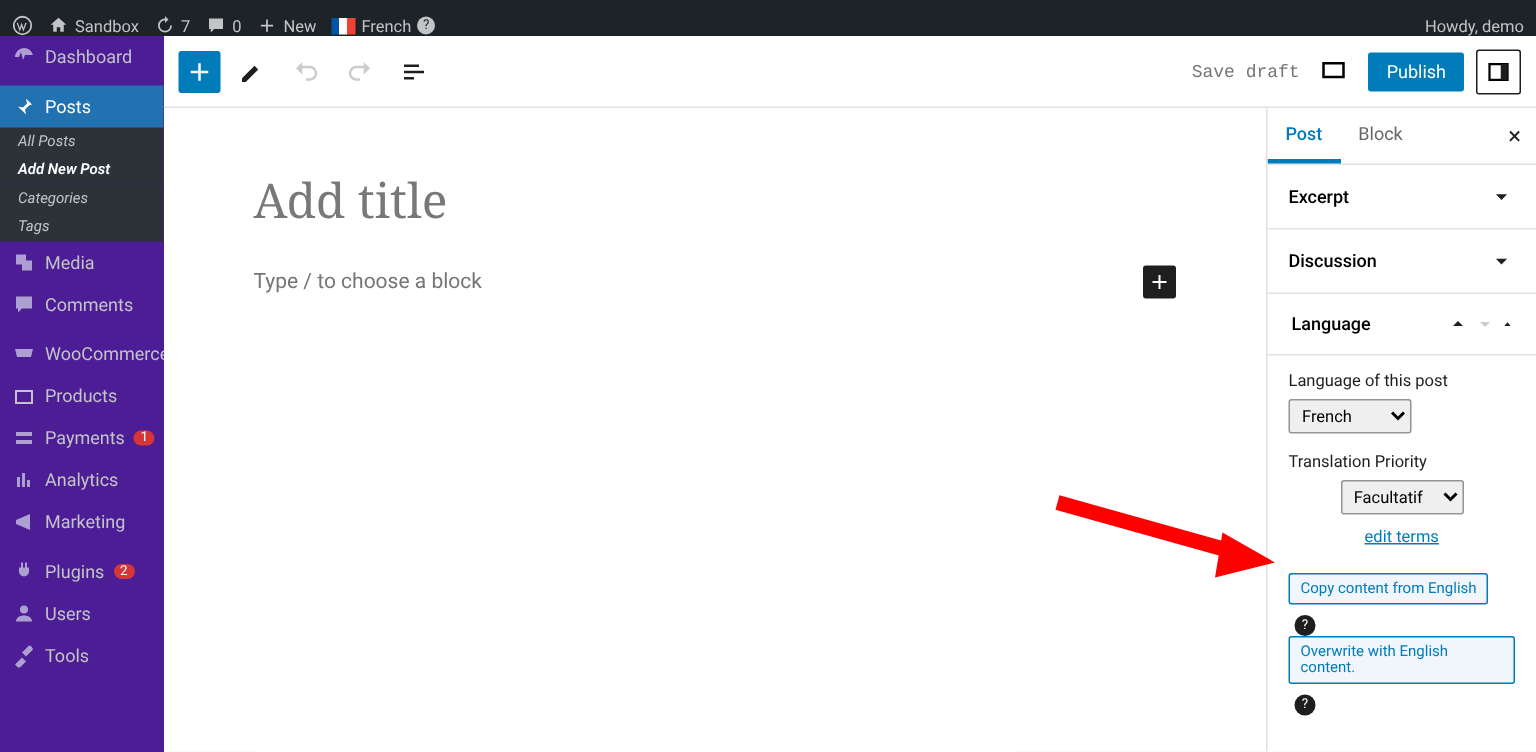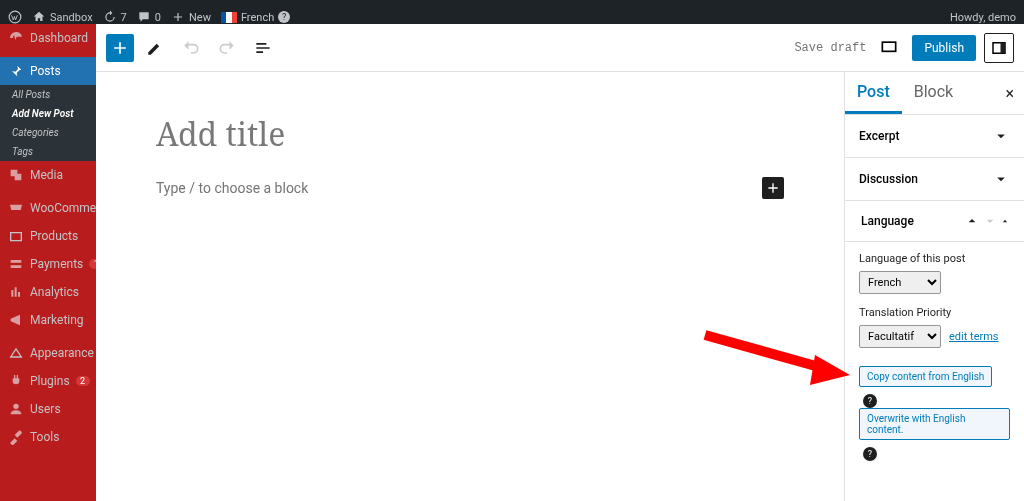--- a/index.html
+++ b/index.html
@@ -7,21 +7,21 @@
     
     .topbar { height: 24px; background: #1d2327; color: #c3c4c7; display: flex; align-items: flex-end; font-size: 11px; padding: 0 8px; justify-content: space-between; }
     .topbar-left { display: flex; align-items: center; gap: 10px; }
     .topbar-item { display: flex; align-items: center; gap: 4px; cursor: pointer; }
     .topbar svg { width: 14px; height: 14px; fill: #c3c4c7; }
     .flag-fr { display:inline-block; width:16px; height:11px; background: linear-gradient(to right, #0055a4 33%, #fff 33%, #fff 66%, #ef4135 66%); }
     .qmark { width:12px; height:12px; border-radius:50%; background:#c3c4c7; color:#1d2327; display:inline-flex; align-items:center; justify-content:center; font-size:9px; }
     
     .main-wrap { display: flex; height: calc(100% - 24px); }
     
-    .sidebar { width: 96px; background: #b91c1c; color: #c3c4c7; font-size: 12px; overflow-y: auto; }
+    .sidebar { width: 109px; background: #4c1d95; color: #c3c4c7; font-size: 12px; overflow-y: auto; }
     .side-item { display: flex; align-items: center; gap: 6px; padding: 6px 8px; cursor: pointer; position: relative; }
     .side-item svg { width: 16px; height: 16px; fill: rgba(240,246,252,0.6); flex-shrink:0; }
     .side-item.active { background: #2271b1; color: #fff; }
     .side-item.active svg { fill: #fff; }
     .side-item.active::after { content:''; position:absolute; right:-8px; top:50%; transform:translateY(-50%); border:8px solid transparent; border-right-color:#f0f0f1; }
     .side-sub { padding: 4px 8px 4px 12px; font-size: 10px; cursor: pointer; color: #c3c4c7; background:#2c3338;font-style:italic; }
     .side-sub.current { font-weight: 600; color:#fff; }
     .side-sep { height: 5px; }
     .badge { background:#d63638; color:#fff; border-radius:8px; font-size:9px; padding:0 4px; min-width:14px; text-align:center;}
     
@@ -44,21 +44,21 @@
     .editor-body { flex:1; display:flex; min-height:0;}
     .canvas { flex:1; padding: 40px 60px; }
     .title-ph { font-family: "Noto Serif", Georgia, serif; font-size: 32px; color: rgba(30,30,30,0.6); margin-bottom: 22px; }
     .block-row { display:flex; align-items:center; justify-content:space-between; }
     .block-ph { font-size: 14px; color: #757575; }
     .block-add { width:22px; height:22px; background:#1e1e1e; display:flex; align-items:center; justify-content:center; border-radius:2px; cursor:pointer;}
     .block-add svg { width:16px; height:16px; fill:#fff; }
     
     .inspector { width: 180px; border-left:1px solid #e0e0e0; font-size:12px; overflow-y:auto; background:#fff;}
     .insp-tabs { display:flex; align-items:center; border-bottom:1px solid #e0e0e0; }
-    .insp-tab { padding:10px 12px; cursor:pointer; color:#666; border-bottom:3px solid transparent; font-size:16px;}
+    .insp-tab { padding:10px 12px; cursor:pointer; color:#666; border-bottom:3px solid transparent; font-size:12px;}
     .insp-tab.active { color:#007cba; border-bottom-color:#007cba; font-weight:500;}
     .insp-close { margin-left:auto; padding:8px 10px; cursor:pointer; font-size:16px; color:#1e1e1e;}
     .panel-head { display:flex; align-items:center; justify-content:space-between; padding:12px 14px; border-bottom:1px solid #e0e0e0; cursor:pointer; font-weight:500; font-size:12px;}
     .panel-head svg { width:18px; height:18px; fill:#1e1e1e;}
     .panel-head.sub { padding-left:16px; font-weight:500;}
     .panel-body { padding: 10px 14px 14px; border-bottom:1px solid #e0e0e0;}
     .field-label { font-size:11px; color:#1e1e1e; margin-bottom:6px;}
     .sel { width:82px; font-size:11px; padding:3px 4px; border:1px solid #949494; border-radius:2px; margin-bottom:12px;}
     .link-sm { color:#007cba; font-size:11px; text-decoration:underline; cursor:pointer; }
     .pill-btn { display:inline-block; background:#f0f6fb; border:1px solid #007cba; color:#007cba; font-size:10px; padding:4px 7px; border-radius:2px; cursor:pointer; margin-bottom:6px; }
@@ -131,20 +131,26 @@
     <div class="side-sub">All Posts</div>
     <div class="side-sub current">Add New Post</div>
     <div class="side-sub">Categories</div>
     <div class="side-sub">Tags</div>
     <div class="side-item">
         <svg viewBox="0 0 24 24">
           <path d="M4 4h10v10H4zM10 10h10v10H10z"></path>
         </svg>
         <span>Media</span>
       </div>
+    <div class="side-item">
+        <svg viewBox="0 0 24 24">
+          <path d="M4 4h16v12H10l-4 4v-4H4z"></path>
+        </svg>
+        <span>Comments</span>
+      </div>
     <div class="side-sep"></div>
     <div class="side-item">
         <svg viewBox="0 0 24 24">
           <path d="M3 7h18l-2 8H5z"></path>
         </svg>
         <span>WooCommerce</span>
       </div>
     <div class="side-item">
         <svg viewBox="0 0 24 24">
           <path d="M4 7h16v12H4z" fill="none" stroke="currentColor" stroke-width="2"></path>
@@ -164,26 +170,20 @@
         </svg>
         <span>Analytics</span>
       </div>
     <div class="side-item">
         <svg viewBox="0 0 24 24">
           <path d="M4 10l14-6v16L4 14z"></path>
         </svg>
         <span>Marketing</span>
       </div>
     <div class="side-sep"></div>
-    <div class="side-item">
-        <svg viewBox="0 0 24 24">
-          <path d="M4 18l8-12 8 12z" fill="none" stroke="currentColor" stroke-width="2"></path>
-        </svg>
-        <span>Appearance</span>
-      </div>
     <div class="side-item">
         <svg viewBox="0 0 24 24">
           <path d="M9 3v5H7v4a5 5 0 0010 0V8h-2V3h-2v5h-2V3z"></path>
         </svg>
         <span>Plugins</span>
         <span class="badge">2</span>
       </div>
     <div class="side-item">
         <svg viewBox="0 0 24 24">
           <circle cx="12" cy="8" r="4"></circle>
@@ -287,21 +287,21 @@
               </svg>
             <svg viewBox="0 0 24 24" style="width:10px">
                 <path d="M7 15l5-6 5 6z"></path>
               </svg>
           </span>
         </div>
         <div class="panel-body" style="border-bottom:none">
           <div class="field-label">Language of this post</div>
           <select class="sel"><option>French</option></select>
           <div class="field-label">Translation Priority</div>
-          <div style="display:flex; align-items:center; gap:8px; margin-bottom:18px;">
+          <div style="display:flex; align-items:center; gap:8px; margin-bottom:18px;flex-direction:column;">
             <select class="sel" style="margin-bottom:0"><option>Facultatif</option></select>
             <span class="link-sm">edit terms</span>
           </div>
           <div>
             <span class="pill-btn">Copy content from English</span><span class="qmark2">?</span>
           </div>
           <div>
             <span class="pill-btn">Overwrite with English content.</span><span class="qmark2">?</span>
           </div>
           

